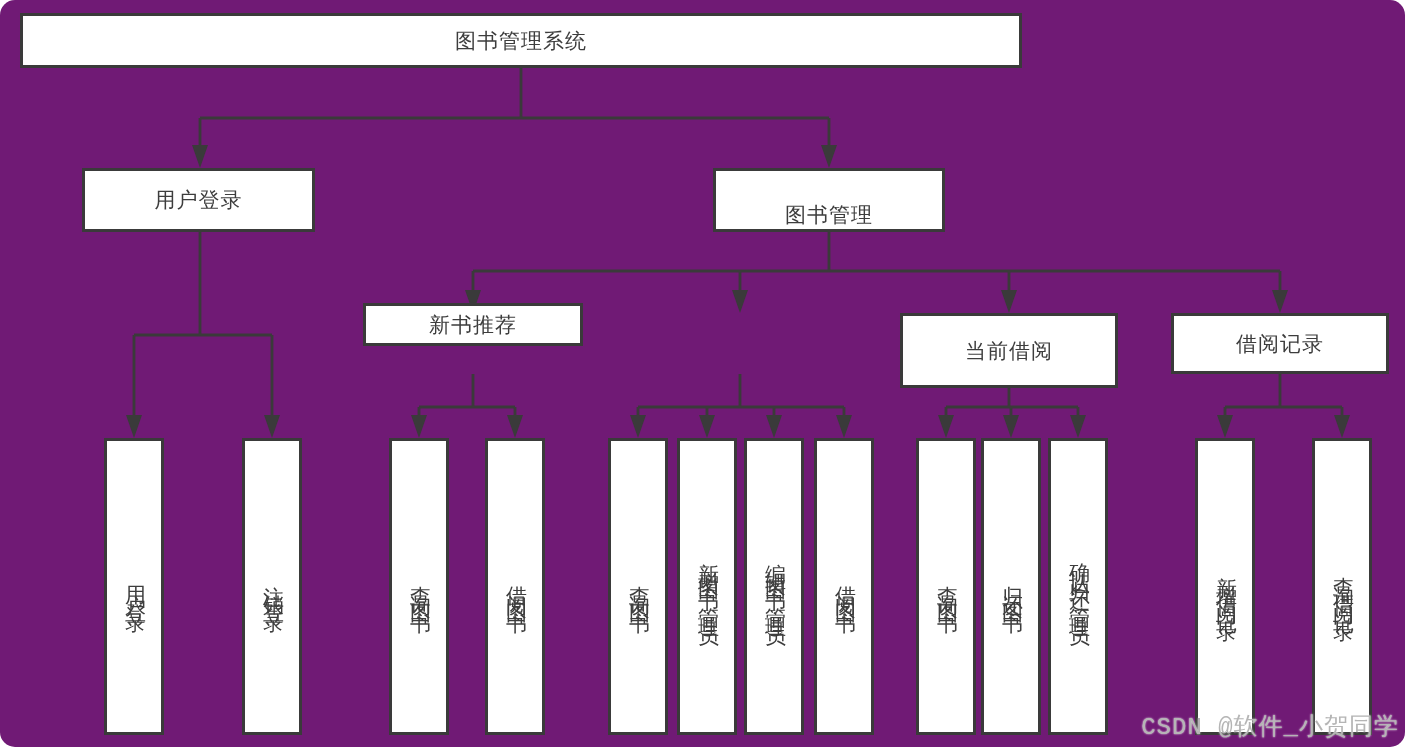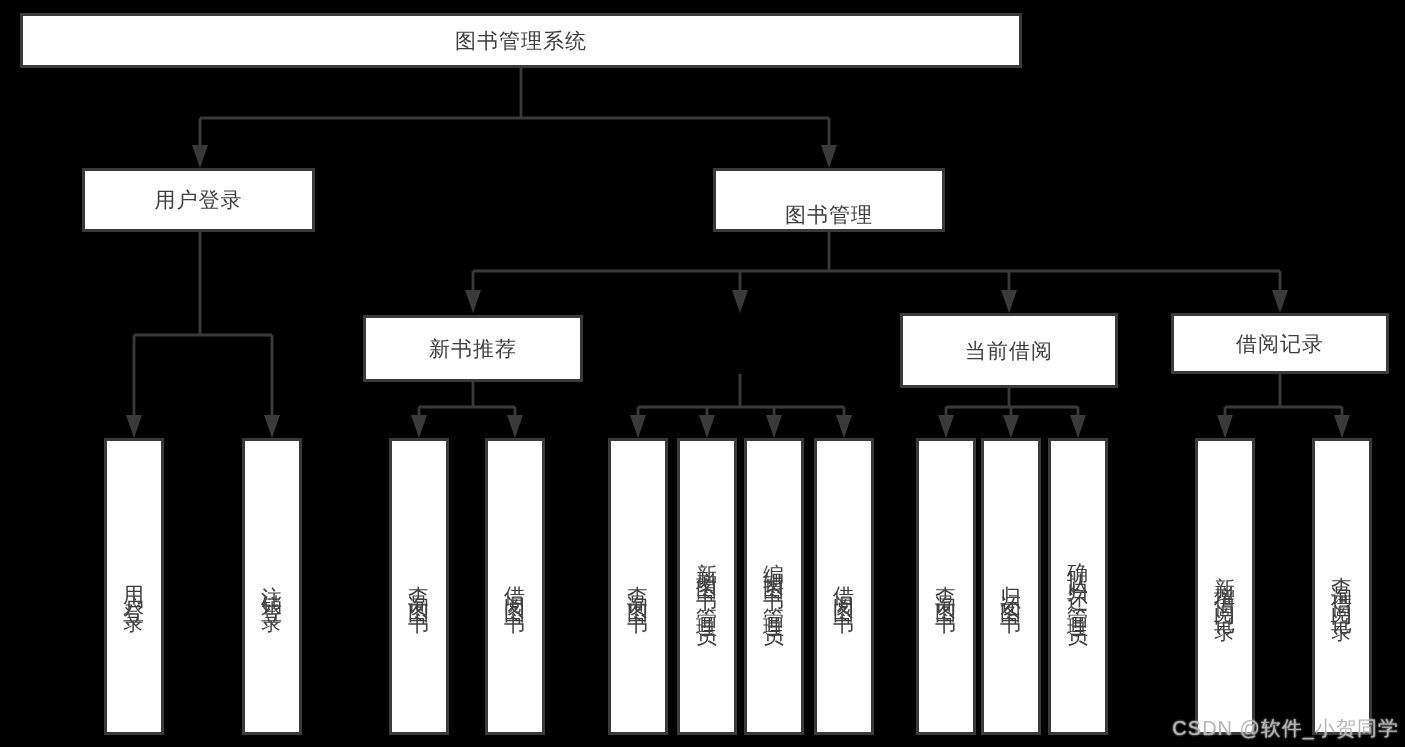--- a/index.html
+++ b/index.html
@@ -1,22 +1,23 @@
 <!DOCTYPE html>
 <html><head>
 <meta charset="utf-8">
 <style>
   html, body { margin: 0; padding: 0; background: #ffffff; }
   .canvas {
     position: relative;
     width: 1405px;
     height: 747px;
-    background: #000000;
+    background: #701a75;
     overflow: hidden;
-    font-family: Liberation Sans, sans-serif;
+    font-family: Liberation Mono, monospace;
+    border-radius: 15px;
   }
   .connectors {
     position: absolute;
     left: 0; top: 0;
     width: 1405px; height: 747px;
     z-index: 0;
   }
   .box {
     position: absolute;
     box-sizing: border-box;
@@ -38,21 +39,21 @@
     text-orientation: mixed;
     font-size: 21px;
     color: #3d3d3d;
     letter-spacing: 9px;
     line-height: 1;
   }
   .watermark {
     position: absolute;
     right: 6px;
     bottom: 5px;
-    font-size: 20px;
+    font-size: 24px;
     color: #b5b5b5;
     letter-spacing: 1px;
     z-index: 2;
     text-shadow: 0 0 2px #ffffff;
     white-space: nowrap;
   }
 </style>
 </head>
 <body>
 
@@ -93,21 +94,21 @@
     <span>图书管理系统</span>
   </div>
 
   <div class="box h" style="left:82px; top:168px; width:233px; height:64px;">
     <span>用户登录</span>
   </div>
   <div class="box h" style="left:713px; top:168px; width:232px; height:64px;align-items:flex-end;">
     <span>图书管理</span>
   </div>
 
-  <div class="box h" style="left:363px; top:315px; width:220px; height:67px;">
+  <div class="box h" style="left:363px; top:303px; width:220px; height:43px;">
     <span>新书推荐</span>
   </div>
   <div class="box h" style="left:900px; top:313px; width:218px; height:75px;">
     <span>当前借阅</span>
   </div>
   <div class="box h" style="left:1171px; top:313px; width:218px; height:61px;">
     <span>借阅记录</span>
   </div>
 
   <div class="box v" style="left:104px; top:438px; width:60px; height:297px;">

